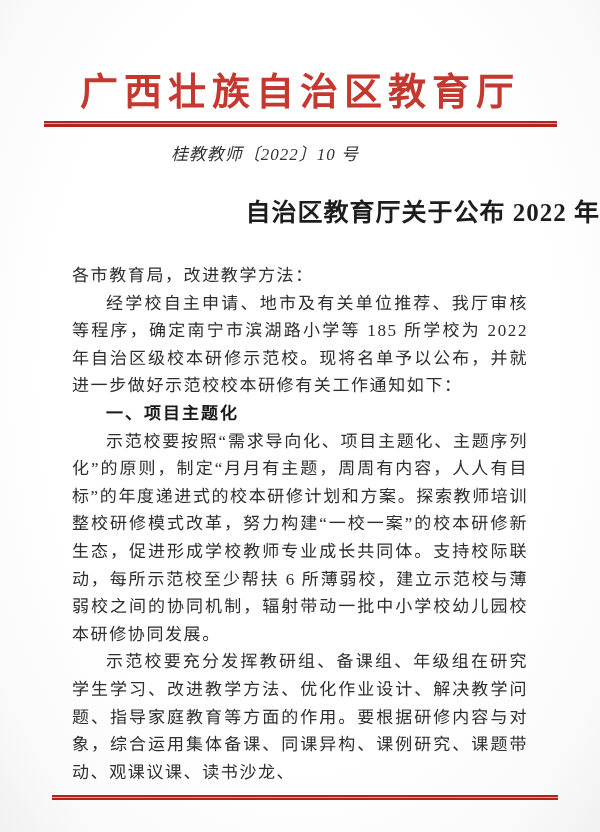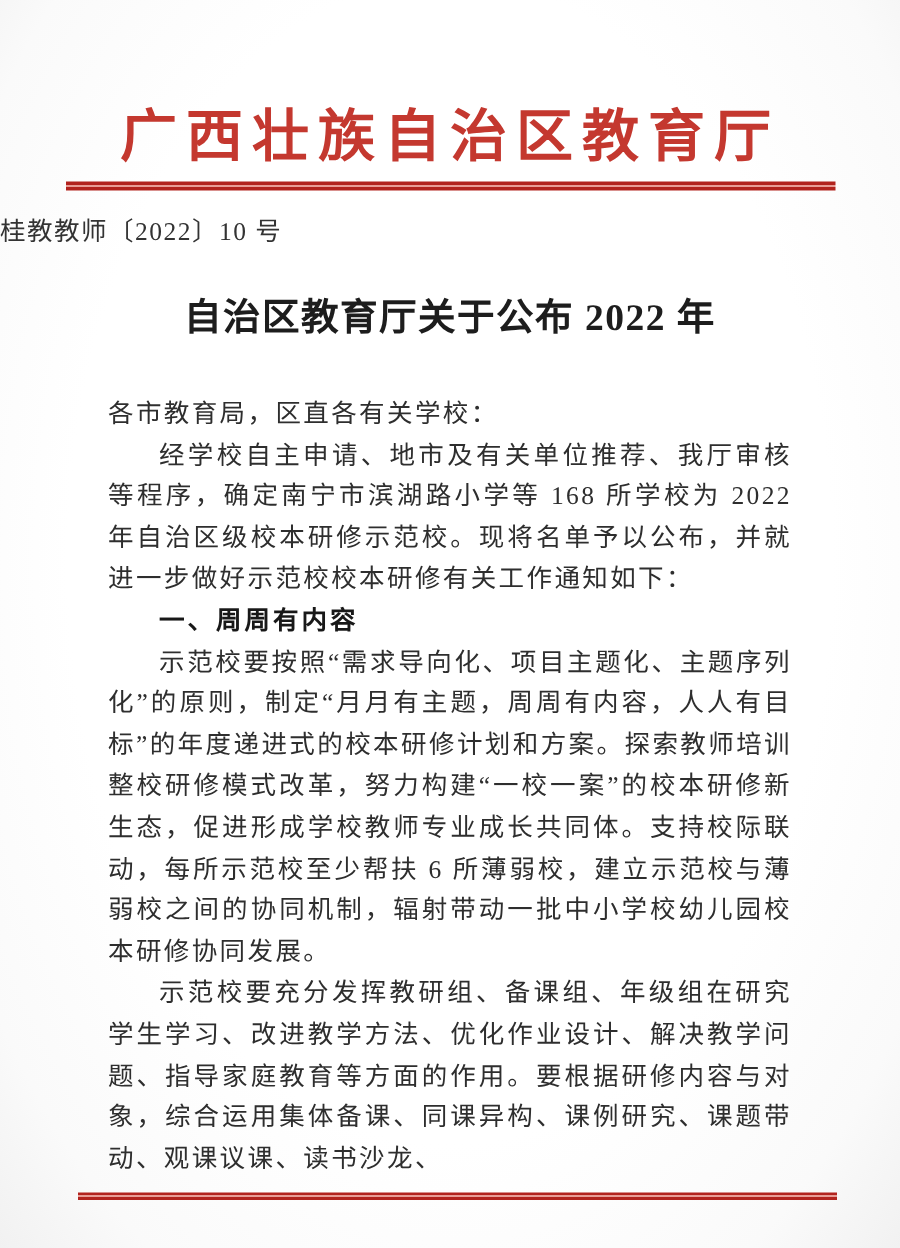--- a/index.html
+++ b/index.html
@@ -45,28 +45,29 @@
   .red-rule.bottom {
     position: absolute;
     top: 795px;
     left: 52px;
     right: 42px;
     height: 5px;
   }
   .doc-number {
     margin-top: 13px;
     padding-right: 70px;
-    text-align: left;
+    text-align: center;
     font-size: 17px;
     letter-spacing: 1px;
     color: #333;
+    font-style: italic;
   }
   .doc-title {
     margin-top: 30px;
-    text-align: center;
+    text-align: right;
     font-size: 25px;
     font-weight: bold;
     line-height: 35px;
     letter-spacing: 1px;
     color: #1d1d1d;
     font-family: "Liberation Serif", "DejaVu Serif", serif;
   }
   .body-text {
     margin-top: 32px;
     padding: 0 72px;
@@ -95,22 +96,22 @@
 
   <div class="red-rule top"></div>
 
   <div class="doc-number">桂教教师〔2022〕10 号</div>
 
   <div class="doc-title">
     <span>自治区教育厅关于公布 2022 年</span><br>
   </div>
 
   <div class="body-text">
-    <p>各市教育局，区直各有关学校：</p>
-    <p class="indent">经学校自主申请、地市及有关单位推荐、我厅审核等程序，确定南宁市滨湖路小学等 168 所学校为 2022 年自治区级校本研修示范校。现将名单予以公布，并就进一步做好示范校校本研修有关工作通知如下：</p>
-    <p class="section-heading">一、周周有内容</p>
+    <p>各市教育局，改进教学方法：</p>
+    <p class="indent">经学校自主申请、地市及有关单位推荐、我厅审核等程序，确定南宁市滨湖路小学等 185 所学校为 2022 年自治区级校本研修示范校。现将名单予以公布，并就进一步做好示范校校本研修有关工作通知如下：</p>
+    <p class="section-heading">一、项目主题化</p>
     <p class="indent">示范校要按照“需求导向化、项目主题化、主题序列化”的原则，制定“月月有主题，周周有内容，人人有目标”的年度递进式的校本研修计划和方案。探索教师培训整校研修模式改革，努力构建“一校一案”的校本研修新生态，促进形成学校教师专业成长共同体。支持校际联动，每所示范校至少帮扶 6 所薄弱校，建立示范校与薄弱校之间的协同机制，辐射带动一批中小学校幼儿园校本研修协同发展。</p>
     <p class="indent">示范校要充分发挥教研组、备课组、年级组在研究学生学习、改进教学方法、优化作业设计、解决教学问题、指导家庭教育等方面的作用。要根据研修内容与对象，综合运用集体备课、同课异构、课例研究、课题带动、观课议课、读书沙龙、</p>
   </div>
 
   <div class="red-rule bottom"></div>
 
 </div>
 
 </body></html>

